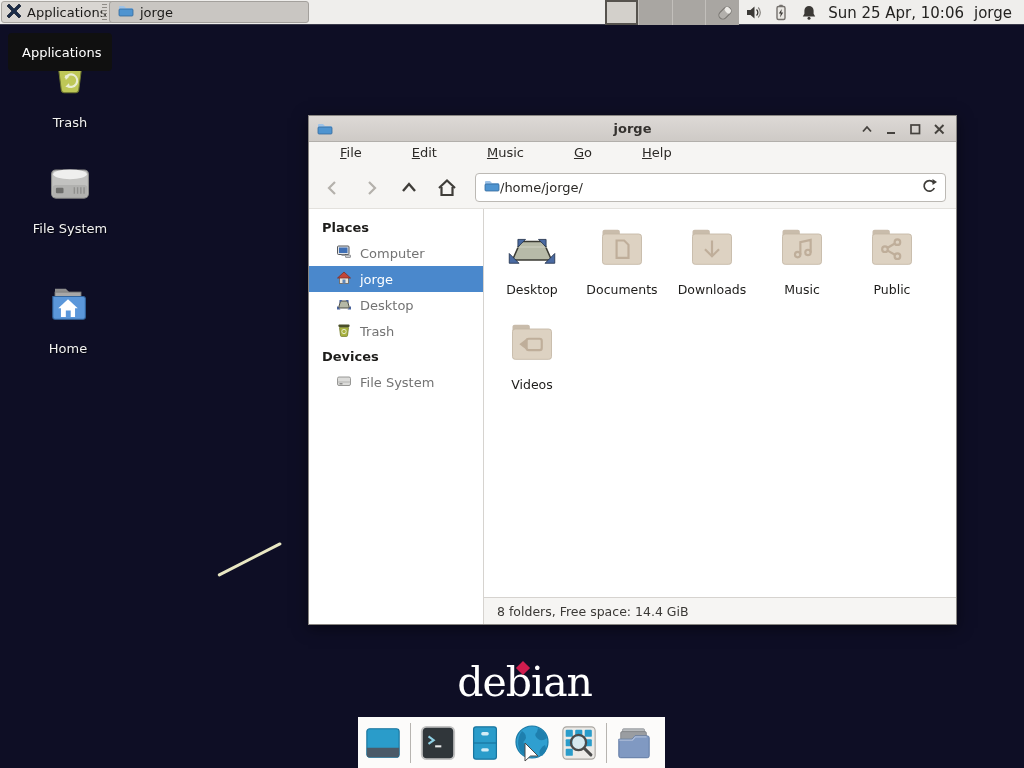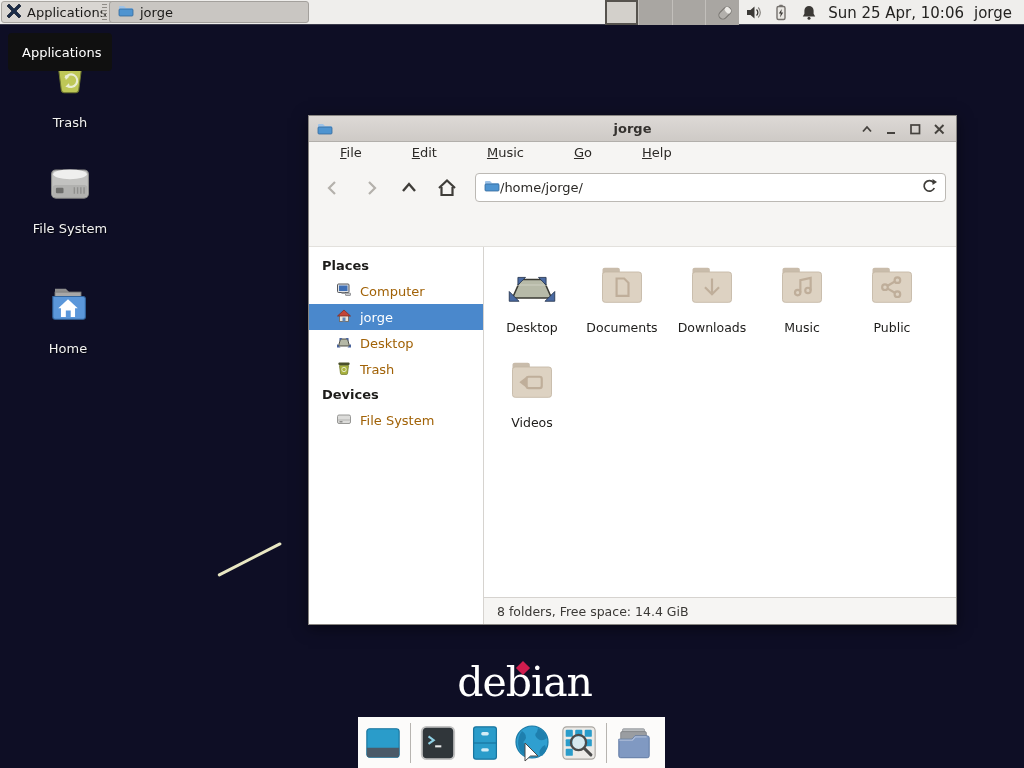--- a/index.html
+++ b/index.html
@@ -48,24 +48,24 @@
   .menubar { height:25px; display:flex; align-items:flex-start; padding-left:22px; background:#f6f5f3;gap:32px; }
   .menu-item { display:inline-block; padding:3px 9px; font-size:13px; color:#2c2a27; }
   .menu-item::first-letter { text-decoration:underline; }
 
   .toolbar { height:41px; display:flex; align-items:center; padding:0 10px 0 8px; gap:6px; background:#f6f5f3; }
   .tbtn { width:32px; height:28px; display:flex; align-items:center; justify-content:center; border-radius:3px; }
   .location { flex:1; height:29px; margin-left:6px; background:#ffffff; border:1px solid #bcb9b4; border-radius:4px;
               display:flex; align-items:center; padding:0 8px; }
   .location .ltext { font-size:13px; color:#2c2a27; flex:1; }
 
-  .win-body { position:absolute; left:0; top:92px; right:0; bottom:0; display:flex; border-top:1px solid #e3e1dd;margin-top:38px; }
+  .win-body { position:absolute; left:0; top:92px; right:0; bottom:0; display:flex; border-top:1px solid #e3e1dd; }
   .sidebar { width:175px; background:#ffffff; border-right:1px solid #d6d3cf; padding-top:6px; }
   .side-header { height:25px; display:flex; align-items:center; padding-left:13px; font-size:13px; font-weight:bold; color:#1d1c1a; }
-  .side-item { height:26px; display:flex; align-items:center; gap:8px; padding-left:27px; font-size:13px; color:#a16207; }
+  .side-item { height:26px; display:flex; align-items:center; gap:8px; padding-left:27px; font-size:13px; color:#737373; }
   .side-item.selected { background:#4a88cc; color:#ffffff; }
 
   .main-pane { flex:1; display:flex; flex-direction:column; background:#ffffff; }
   .icon-grid { flex:1; display:flex; flex-wrap:wrap; align-content:flex-start; padding:12px 0 0 3px; }
   .fitem { width:90px; height:95px; display:flex; flex-direction:column; align-items:center; }
   .fitem .flabel { font-size:12.5px; color:#1d1c1a; margin-top:5px; white-space:nowrap; }
   .statusbar { height:27px; background:#f6f5f3; border-top:1px solid #d6d3cf; display:flex; align-items:center; padding-left:13px;
                font-size:12.5px; color:#3b3936; }
 
   

